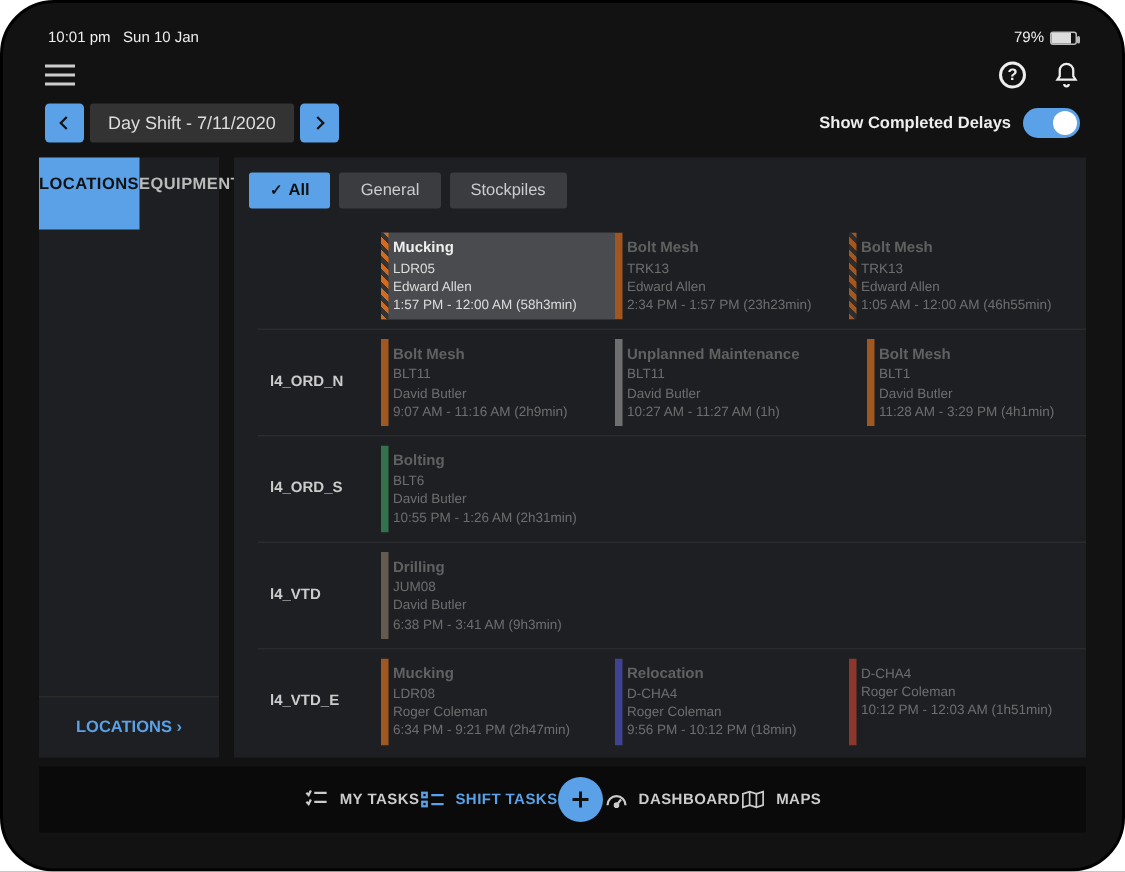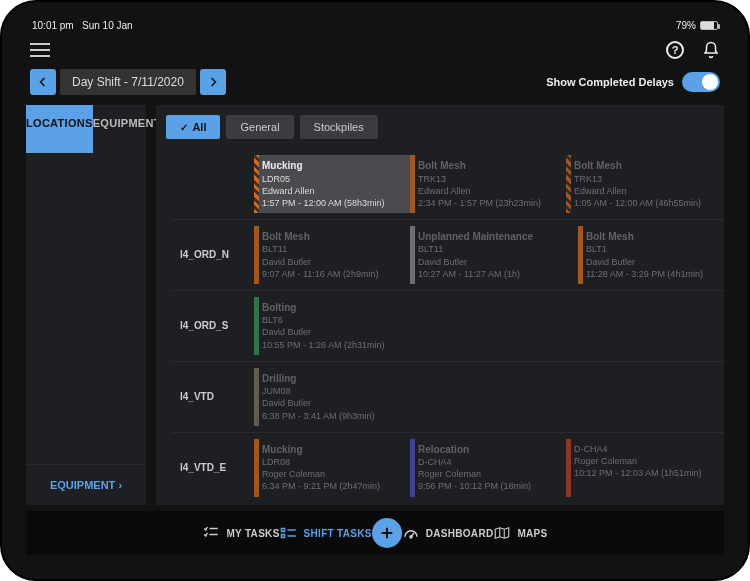--- a/index.html
+++ b/index.html
@@ -112,21 +112,21 @@
   </div>
 
   <div class="body">
     <div class="sidebar">
       <div class="side-group" id="side-items">
           <div class="side-item active">LOCATIONS</div>
           <div class="side-item">EQUIPMENT</div>
           <div class="side-item">OPERATORS</div>
           <div class="side-item">NOTES (0)</div>
         </div>
-      <div class="side-footer">EQUIPMENT  ›</div>
+      <div class="side-footer">LOCATIONS  ›</div>
     </div>
 
     <div class="main">
       <div class="chips" id="chips">
           <div class="chip active">
             <span class="check">✓</span>
             <span>All</span>
           </div>
           <div class="chip">
             <span>General</span>

